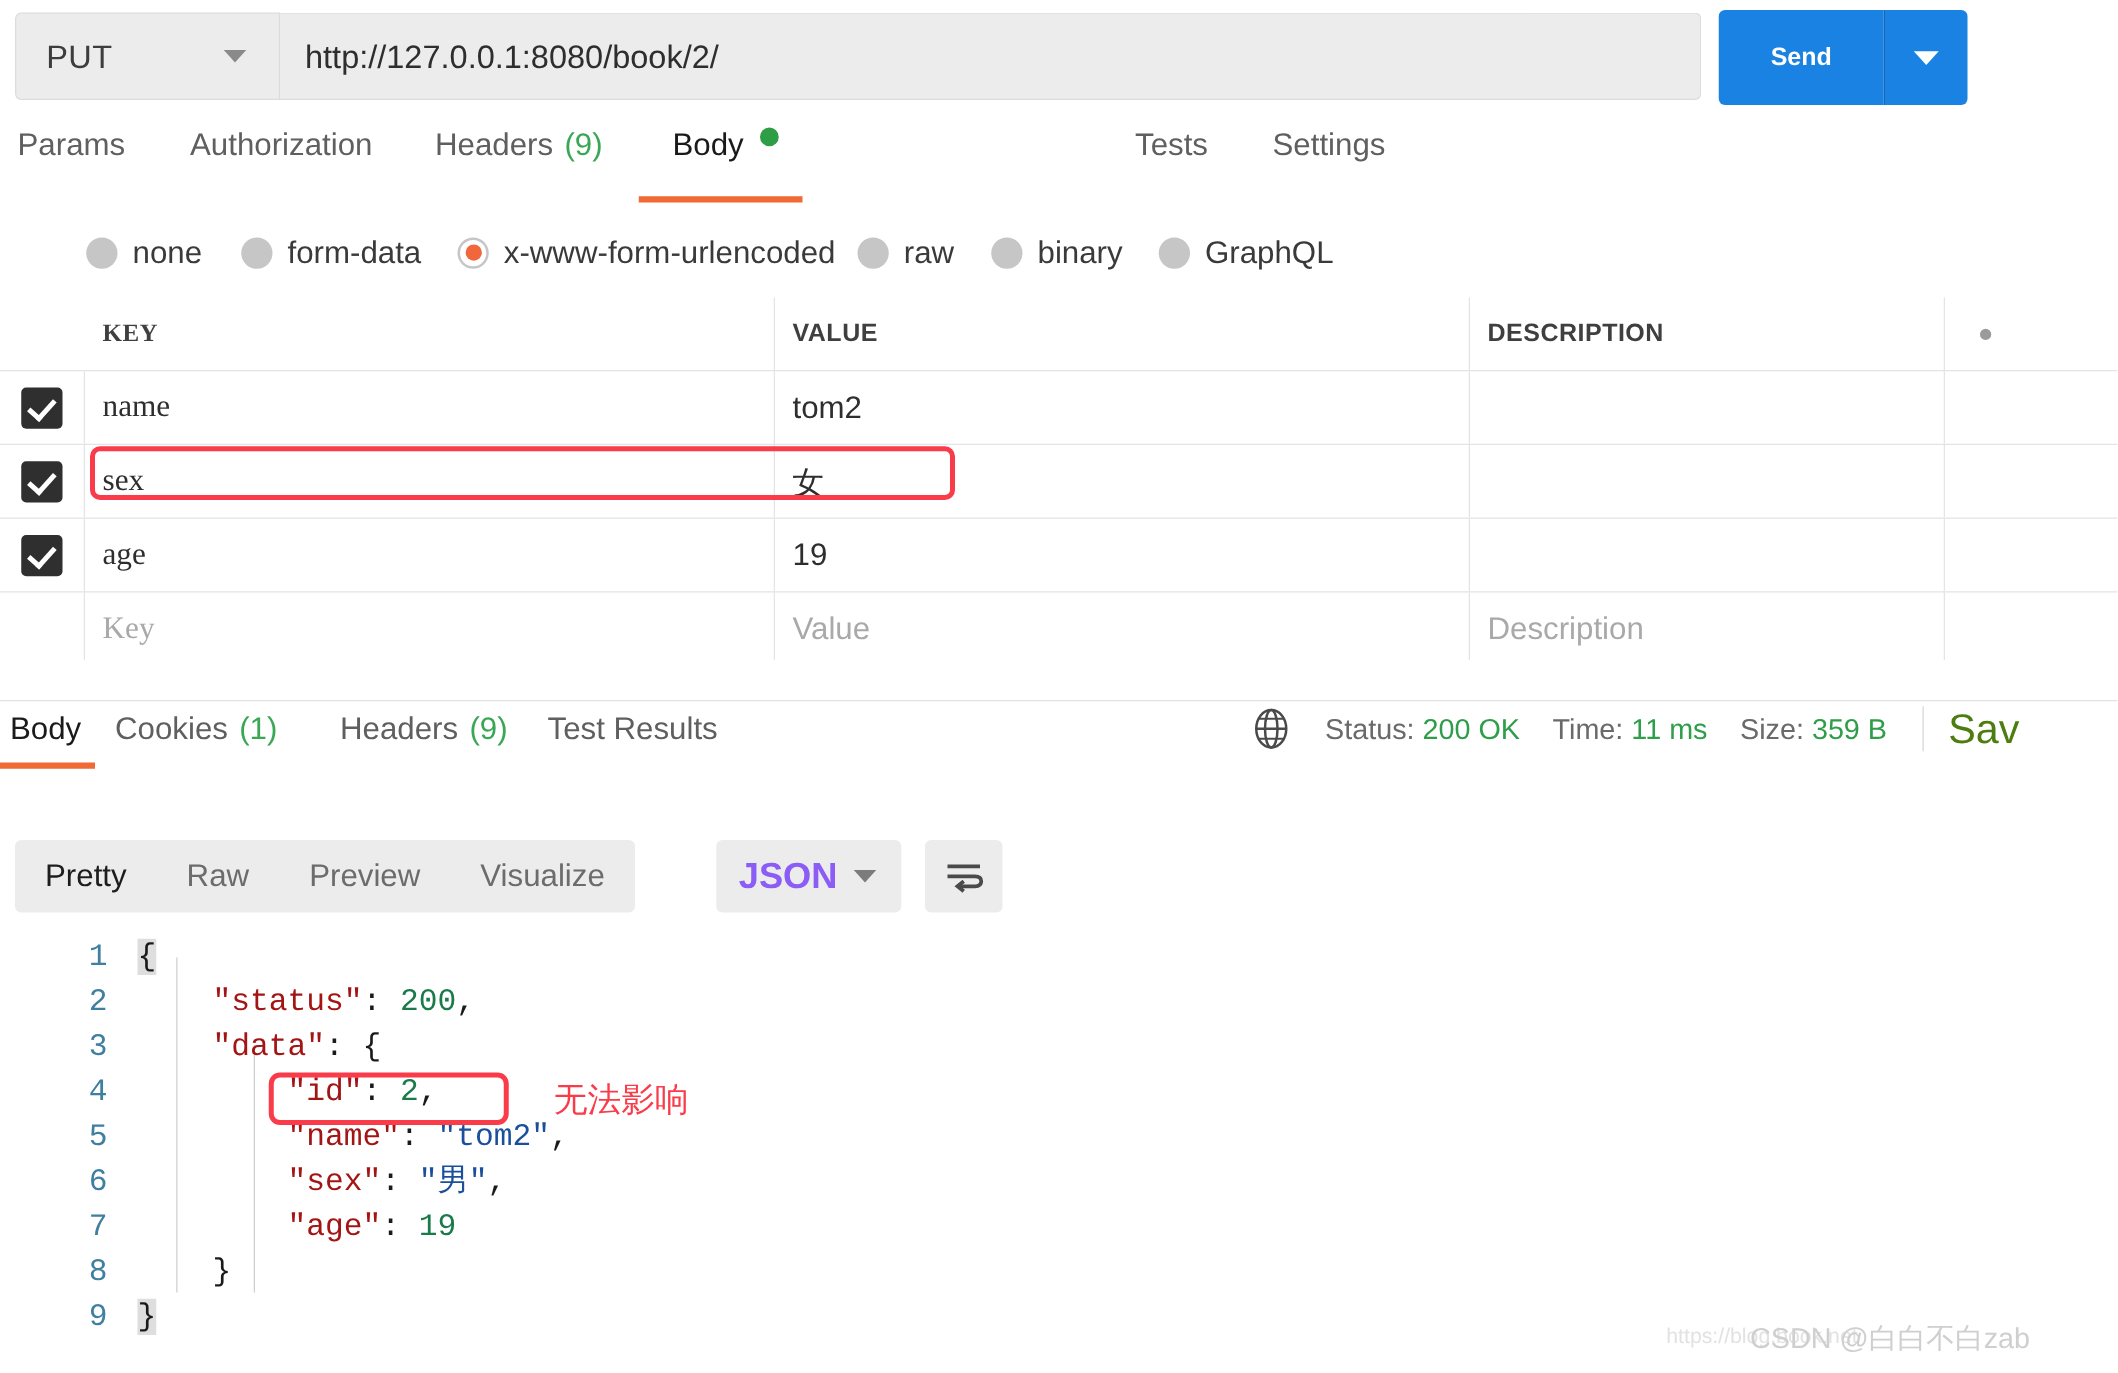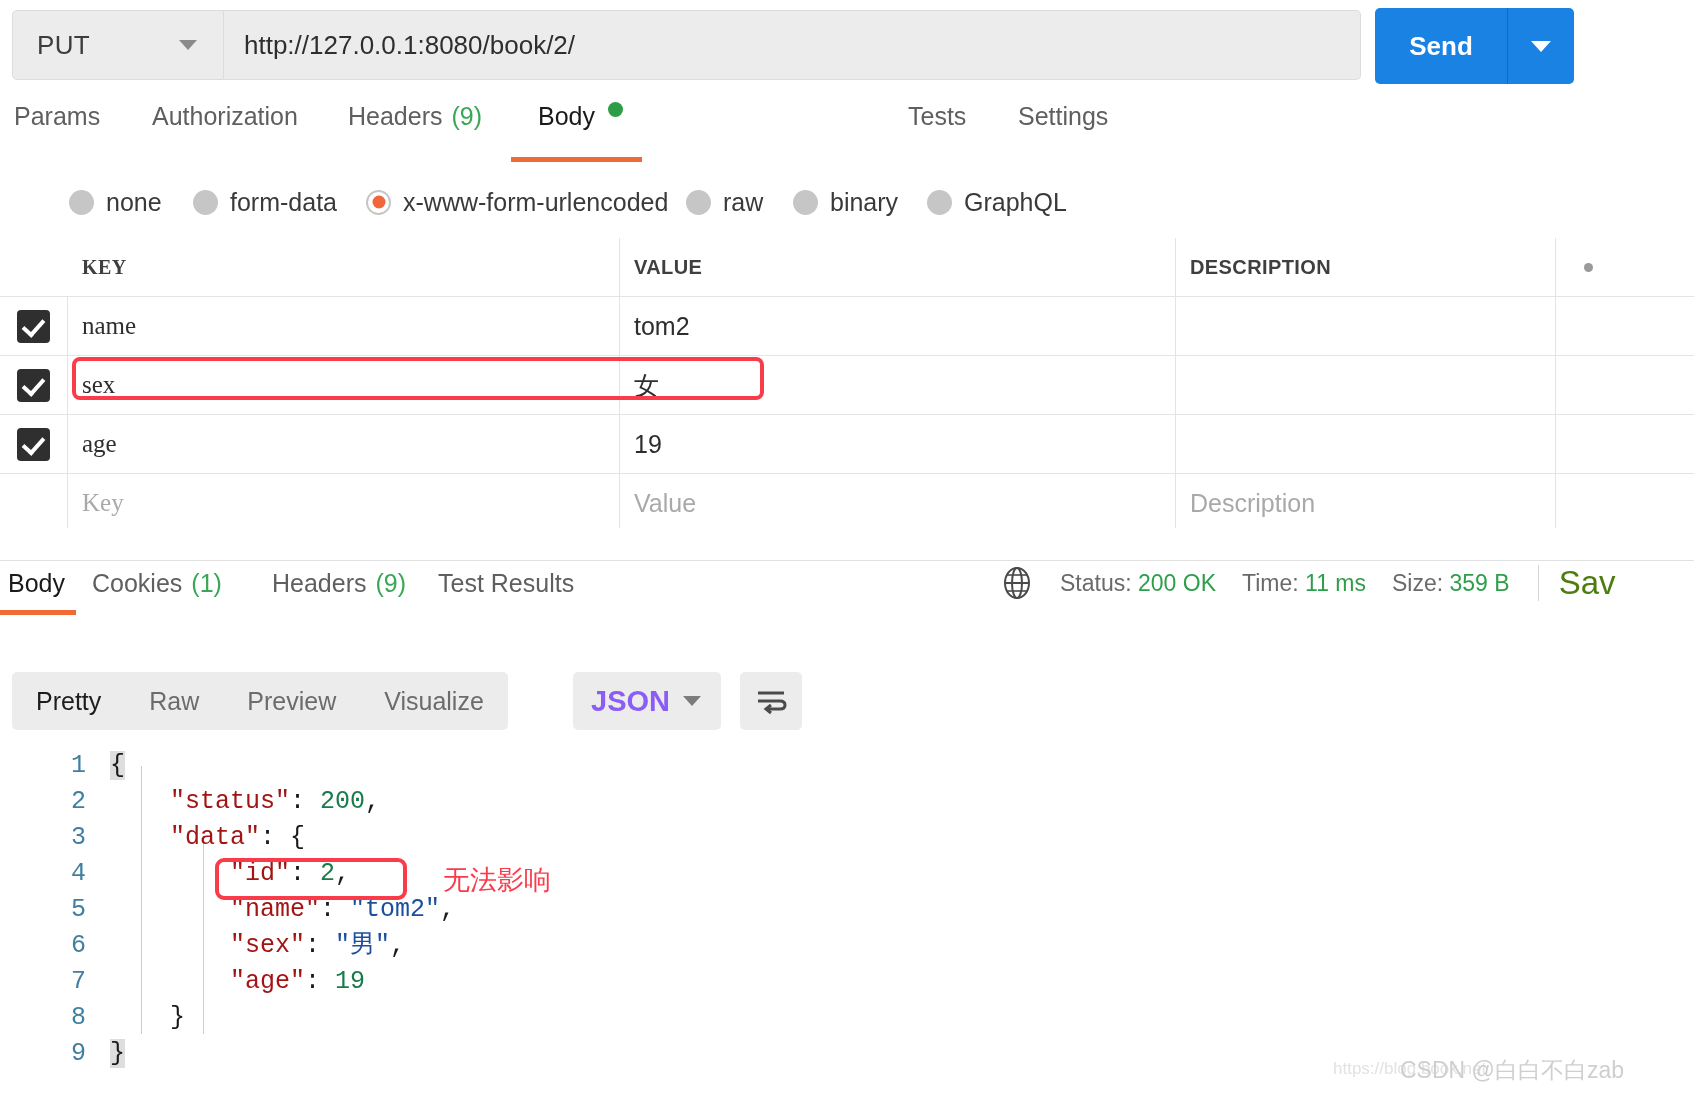--- a/index.html
+++ b/index.html
@@ -74,21 +74,21 @@
     display: flex;
   }
   .send-btn {
     width: 132px;
     background: #1a82e2;
     border-radius: 5px 0 0 5px;
     display: flex;
     align-items: center;
     justify-content: center;
     color: #fff;
-    font-size: 26px;
+    font-size: 20px;
     font-weight: bold;
   }
   .send-split {
     width: 1px;
     background: #1769b8;
   }
   .send-caret-btn {
     width: 66px;
     background: #1a82e2;
     border-radius: 0 5px 5px 0;

